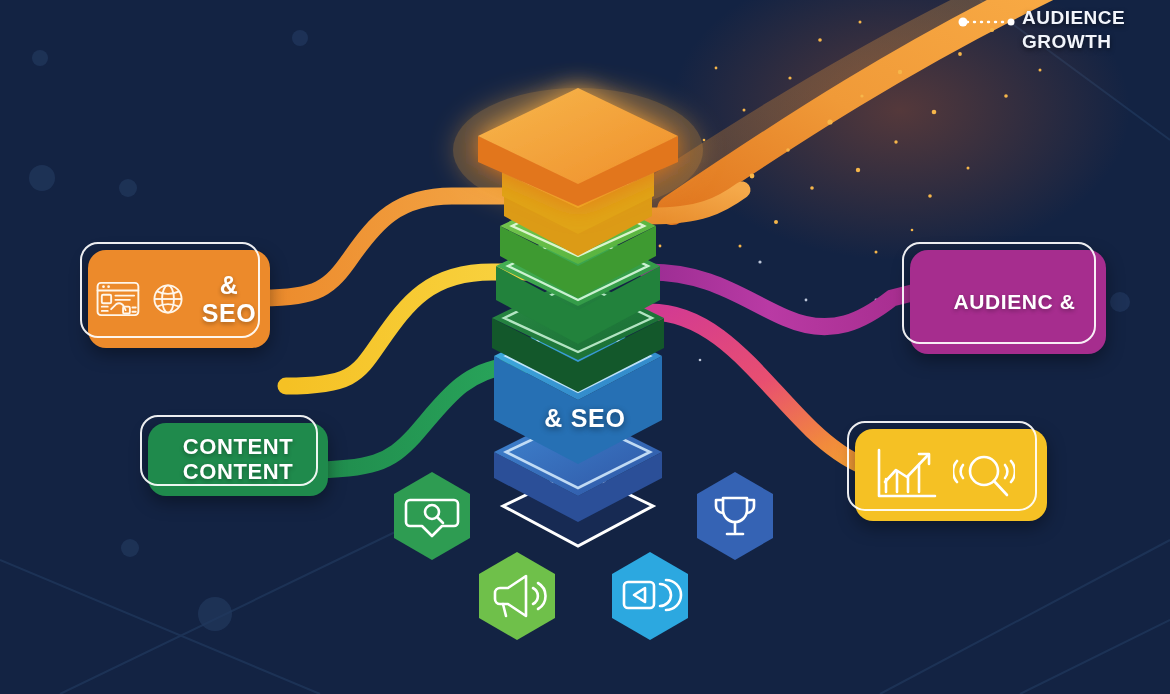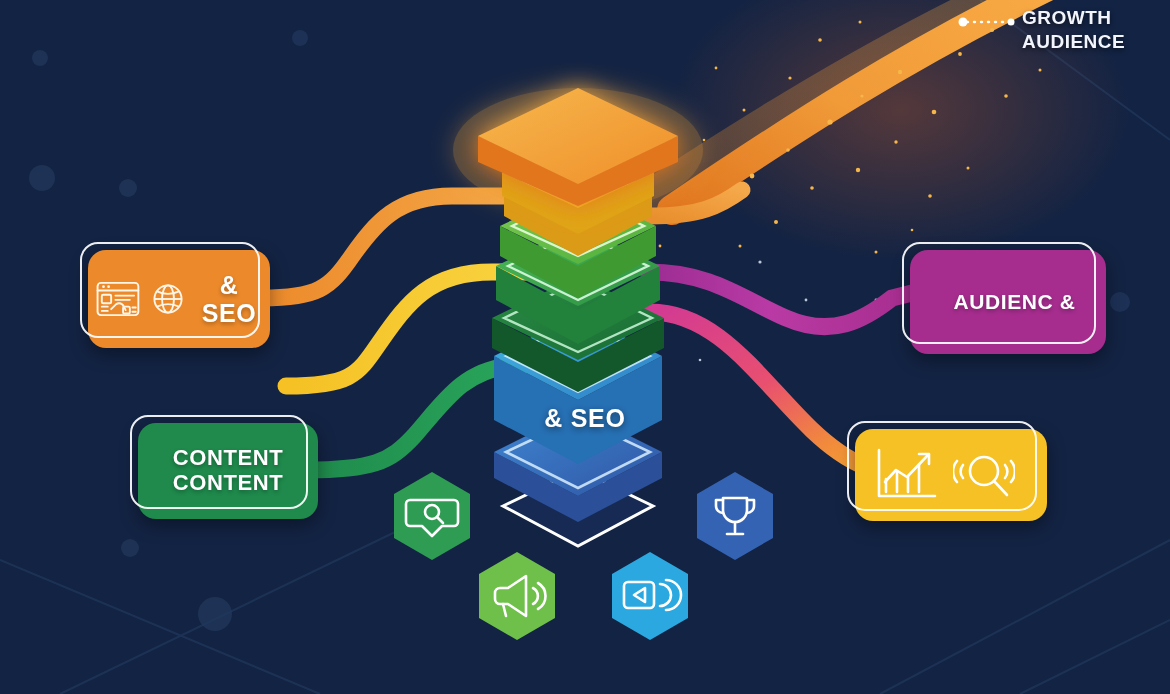--- a/index.html
+++ b/index.html
@@ -34,21 +34,21 @@
     text-shadow:0 2px 4px rgba(0,0,0,.30);
   }
 
   #card-seo{left:88px;top:250px;width:182px;height:98px;background:#ec8a2b;}
   #card-seo .row{position:relative;z-index:2;display:flex;align-items:center;gap:10px;padding:0 12px;}
   #card-seo .card-text{font-size:25px;}
 
   #card-audience{left:910px;top:250px;width:196px;height:104px;background:#a62d8e;padding-left:13px;}
   #card-audience .card-text{font-size:21px;}
 
-  #card-content{left:138px;top:423px;width:180px;height:96px;background:#1f8a4c;}
+  #card-content{left:148px;top:423px;width:180px;height:73px;background:#1f8a4c;}
   #card-content .card-text{font-size:22px;}
 
   #card-analytics{left:855px;top:429px;width:192px;height:92px;background:#f5c124;}
   #card-analytics .row{position:relative;z-index:2;display:flex;align-items:center;gap:14px;}
 
   
   #audience-growth{
     left:1022px;top:6px;width:140px;color:#f2f5fb;font-weight:700;
     font-size:19px;line-height:1.28;letter-spacing:.5px;text-align:left;
     text-shadow:0 2px 5px rgba(0,0,0,.55);
@@ -339,22 +339,22 @@
     </g>
   </svg>
 
   <svg class="full" viewBox="0 0 1170 694">
     <line x1="967" y1="22" x2="1008" y2="22" stroke="#ffffff" stroke-width="2.4" stroke-dasharray="1 6" stroke-linecap="round"></line>
     <circle cx="963" cy="22" r="4.5" fill="#ffffff"></circle>
     <circle cx="1011" cy="22" r="3.5" fill="#ffffff"></circle>
   </svg>
 
   <div id="audience-growth" class="abs">
+    <div>AUDIENCE</div>
     <div>GROWTH</div>
-    <div>AUDIENCE</div>
   </div>
 
   <div id="card-seo" class="card">
     <div class="ghost"></div>
     <div class="row">
       <svg width="54" height="46" viewBox="0 0 54 46">
         <g fill="none" stroke="#fff6ea" stroke-width="2.2" stroke-linecap="round" stroke-linejoin="round">
           <rect x="3" y="4" width="48" height="38" rx="4"></rect>
           <path d="M3,13 h48"></path>
           <circle cx="10" cy="8.5" r="1.6" fill="#fff6ea" stroke="none"></circle>

